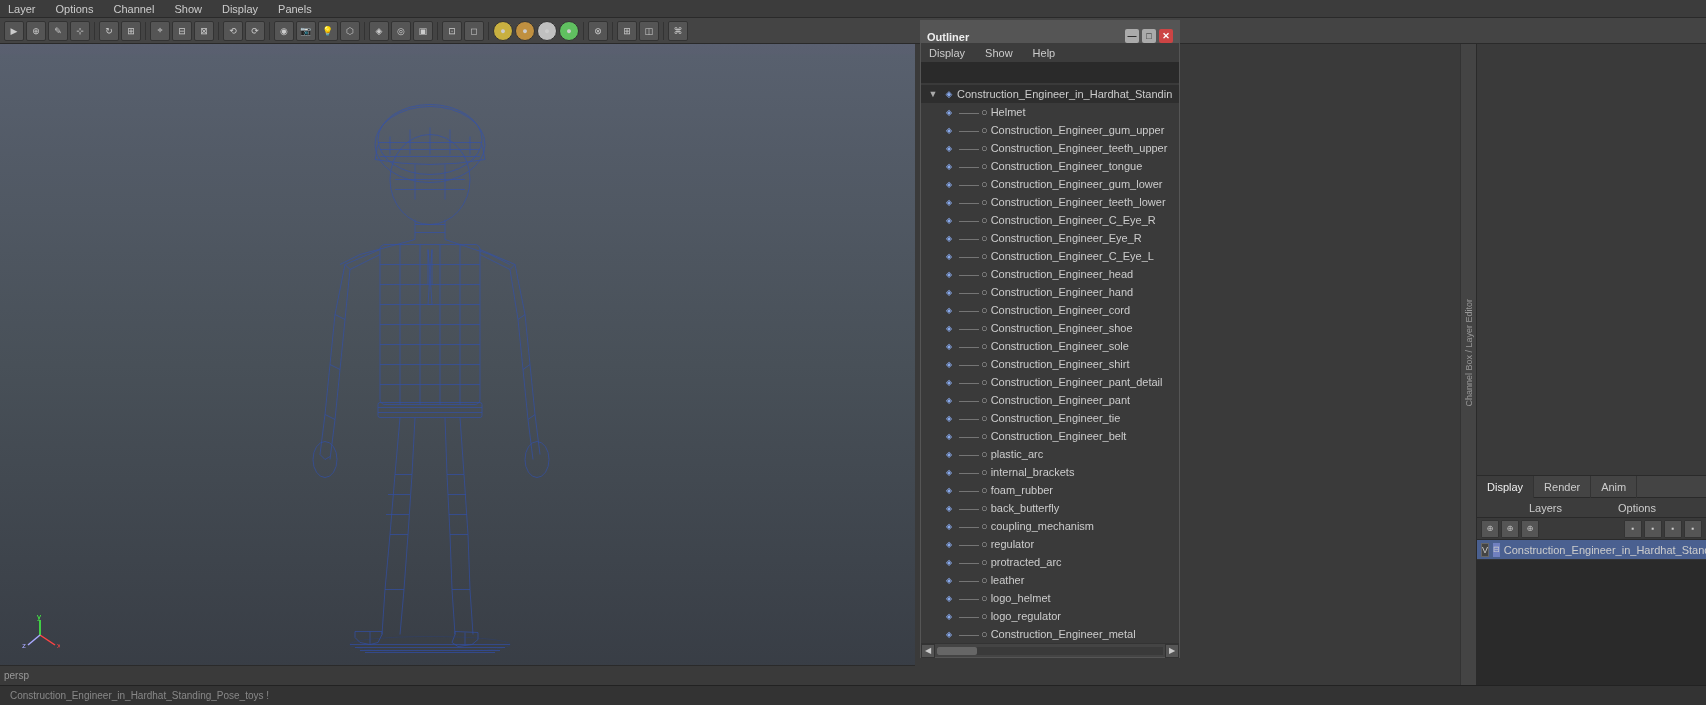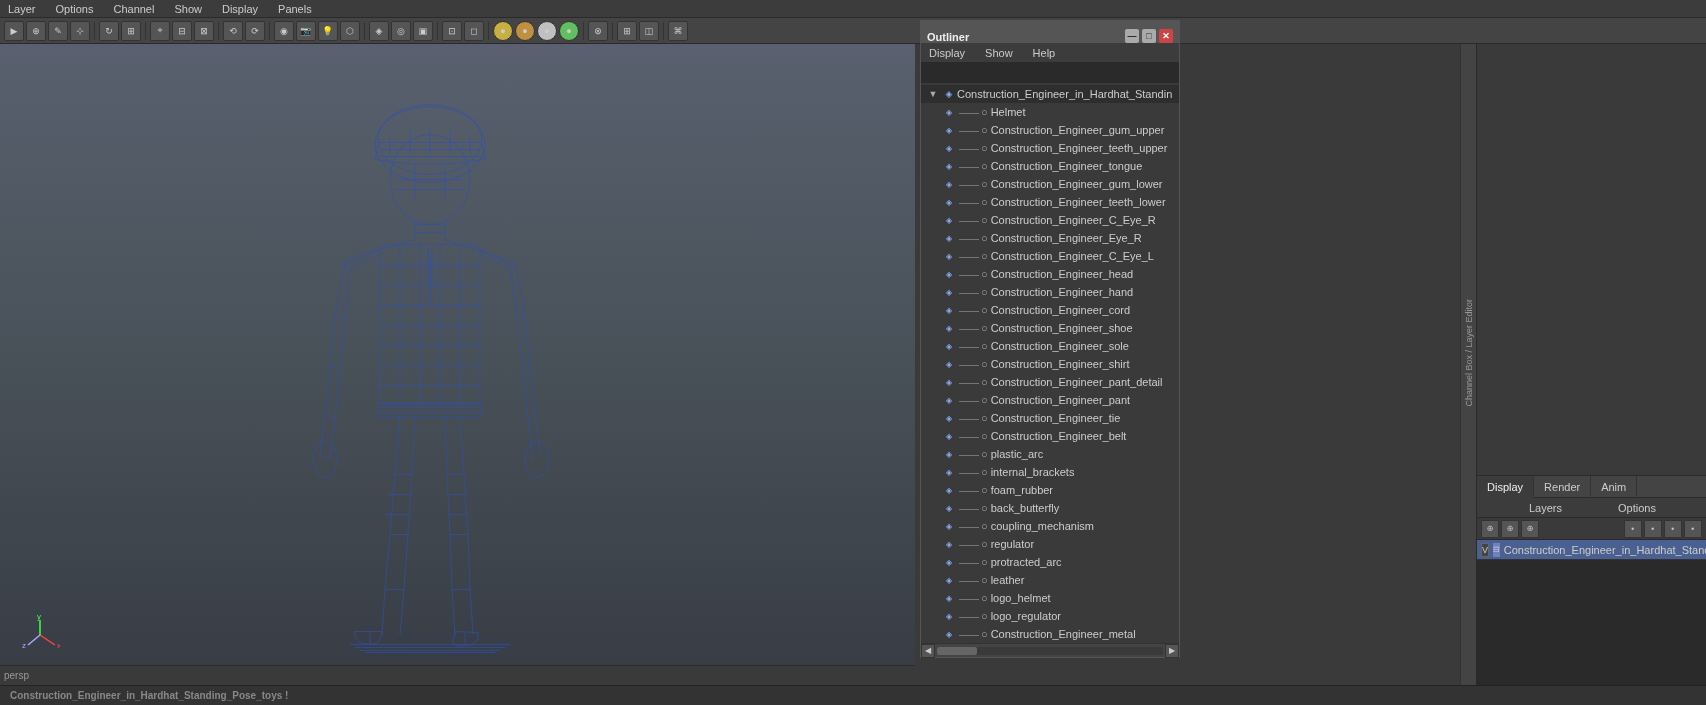--- a/index.html
+++ b/index.html
@@ -401,21 +401,20 @@
       position: absolute;
       bottom: 0; left: 0; right: 0;
       height: 20px;
       background: #333;
       display: flex;
       align-items: center;
       padding: 0 10px;
       font-size: 10px;
       color: #888;
       border-top: 1px solid #222;
-      font-weight: bold;
     }
     .info-item { margin-right: 20px; }
 
     
     #wireframe-svg {
       position: absolute;
       width: 100%;
       height: 100%;
     }
   </style>

